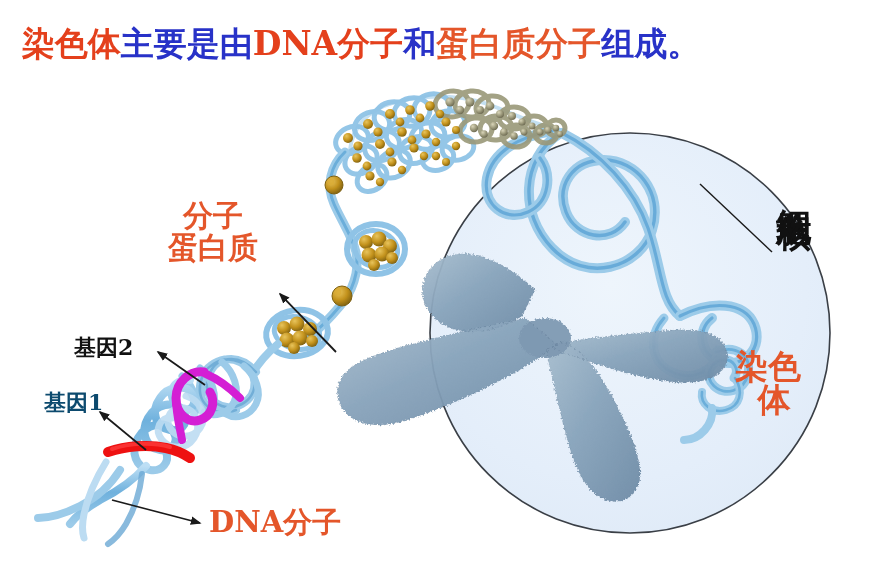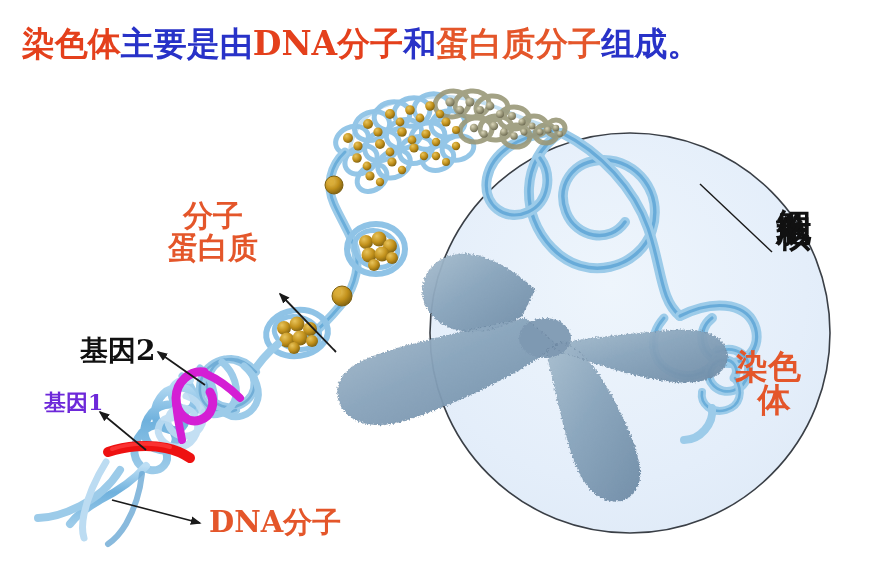--- a/index.html
+++ b/index.html
@@ -31,24 +31,24 @@
     font-weight:bold;
     white-space:nowrap;
     line-height:1.05;
   }
 
   #lbl-protein{
     left:148px;top:200px;width:130px;
     font-size:30px;color:#e4562a;text-align:center;
   }
   #lbl-gene2{
-    left:80px;top:336px;font-size:28px;color:#111111;
+    left:74px;top:336px;font-size:22px;color:#111111;
   }
   #lbl-gene1{
-    left:44px;top:391px;font-size:22px;color:#6d28d9;
+    left:44px;top:391px;font-size:22px;color:#0c4a6e;
   }
   #lbl-dna{
     left:209px;top:507px;font-size:29px;color:#e4562a;
   }
   #lbl-nucleus{
     left:775px;top:181px;font-size:35px;color:#111111;
     writing-mode:vertical-rl;text-orientation:upright;
     letter-spacing:3px;
   }
   #lbl-chromosome{

